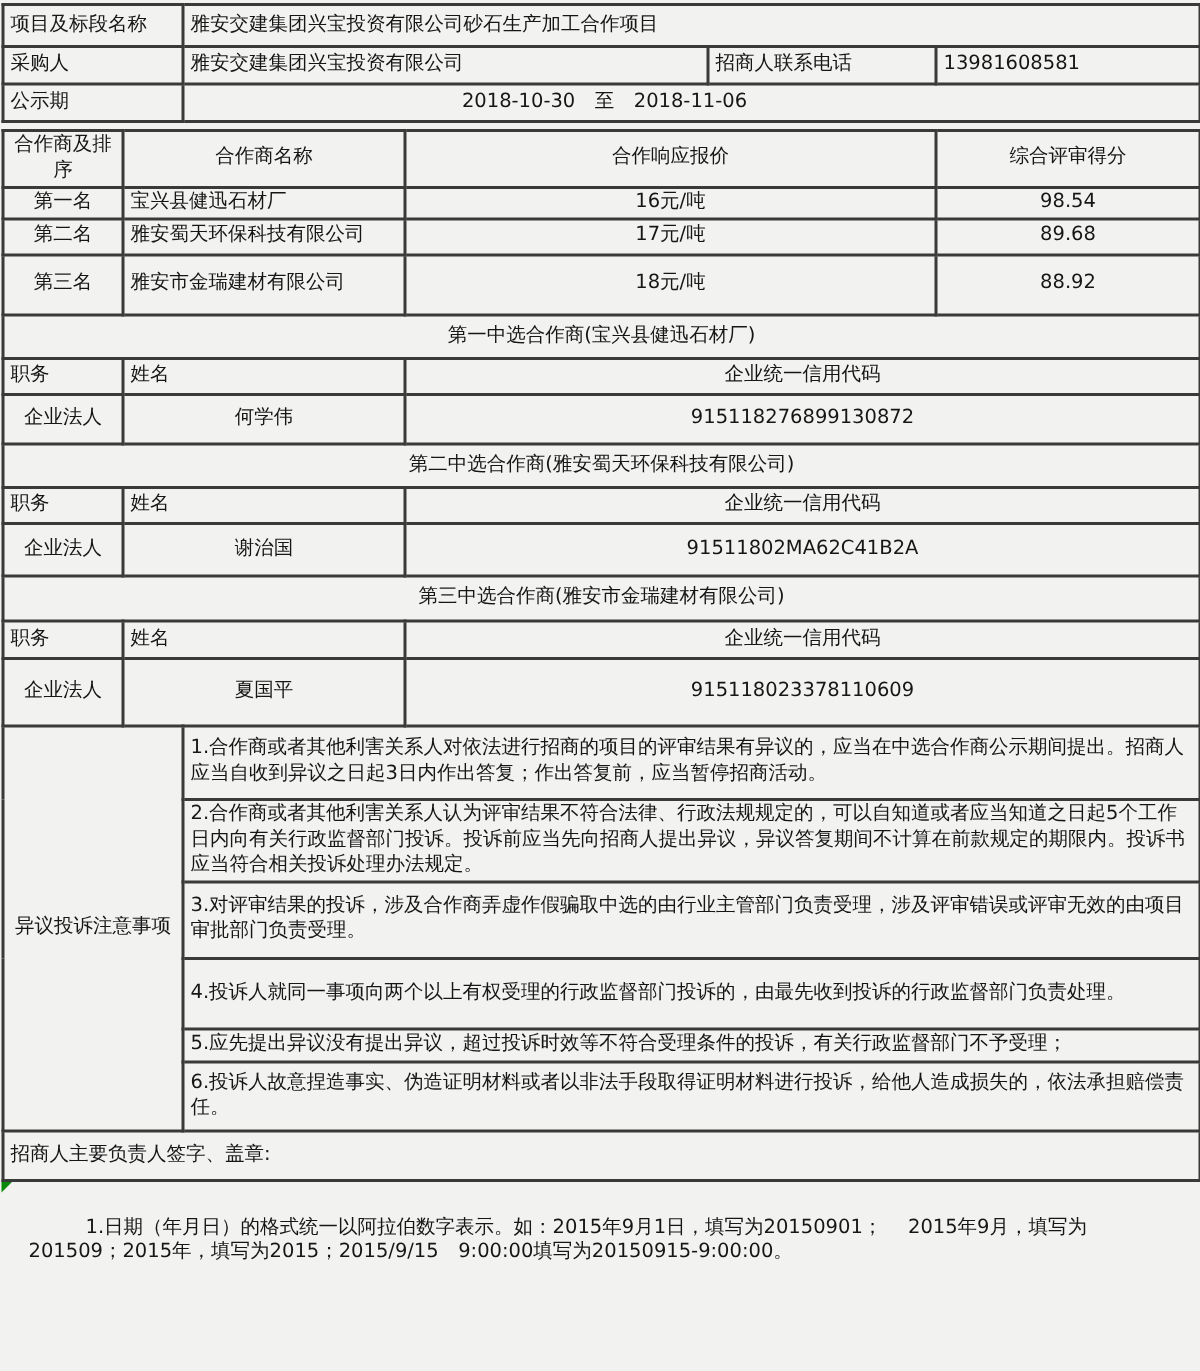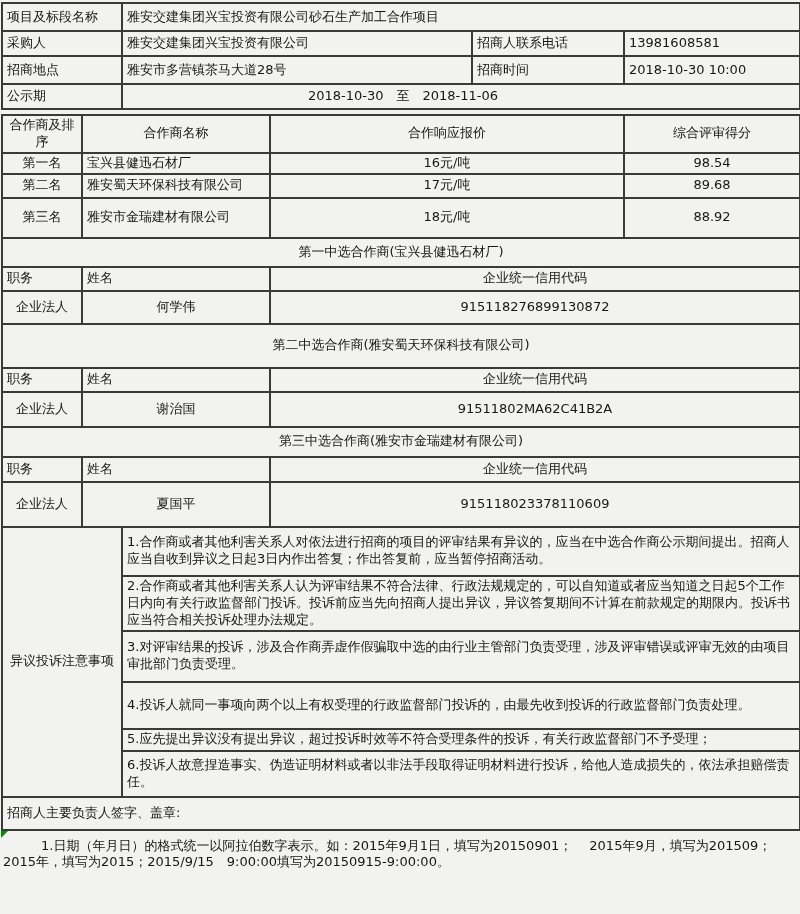--- a/index.html
+++ b/index.html
@@ -38,21 +38,21 @@
   .pubdate{text-align:center;padding-right:120px;}
   .items td{vertical-align:middle;}
   .footer{
     position:relative;
     width:792px;
     margin-left:1px;
     padding:7px 4px 0 2px;
     font-size:13px;
     line-height:1.25;
   }
-  .footer p{margin:0;text-indent:38px;}
+  .footer p{margin:16px;text-indent:38px;}
 </style>
 </head>
 <body>
 
 <div class="sheet">
 
   <table>
     <colgroup>
         <col style="width:80px">
         <col style="width:40px">
@@ -64,26 +64,20 @@
     <tbody>
         <tr style="height:28px">
       <td colspan="2">项目及标段名称</td>
       <td colspan="4">雅安交建集团兴宝投资有限公司砂石生产加工合作项目</td>
     </tr>
     <tr style="height:25px">
       <td colspan="2">采购人</td>
       <td colspan="2">雅安交建集团兴宝投资有限公司</td>
       <td>招商人联系电话</td>
       <td>13981608581</td>
-    </tr>
-    <tr style="height:28px">
-      <td colspan="2">招商地点</td>
-      <td colspan="2">雅安市多营镇茶马大道28号</td>
-      <td>招商时间</td>
-      <td>2018-10-30 10:00</td>
     </tr>
     <tr style="height:25px">
       <td colspan="2">公示期</td>
       <td colspan="4" class="pubdate">2018-10-30　至　2018-11-06</td>
     </tr>
   </tbody>
     </table>
 
   <div class="gap"></div>
 
@@ -130,21 +124,21 @@
       <td>职务</td>
       <td colspan="2">姓名</td>
       <td colspan="3" class="c">企业统一信用代码</td>
     </tr>
     <tr style="height:33px">
       <td class="c">企业法人</td>
       <td colspan="2" class="c">何学伟</td>
       <td colspan="3" class="c rel"><span class="tri"></span><span>915118276899130872</span></td>
     </tr>
 
-    <tr style="height:44px">
+    <tr style="height:29px">
       <td colspan="6" class="c">第二中选合作商(雅安蜀天环保科技有限公司)</td>
     </tr>
     <tr style="height:24px">
       <td>职务</td>
       <td colspan="2">姓名</td>
       <td colspan="3" class="c">企业统一信用代码</td>
     </tr>
     <tr style="height:35px">
       <td class="c">企业法人</td>
       <td colspan="2" class="c">谢治国</td>

